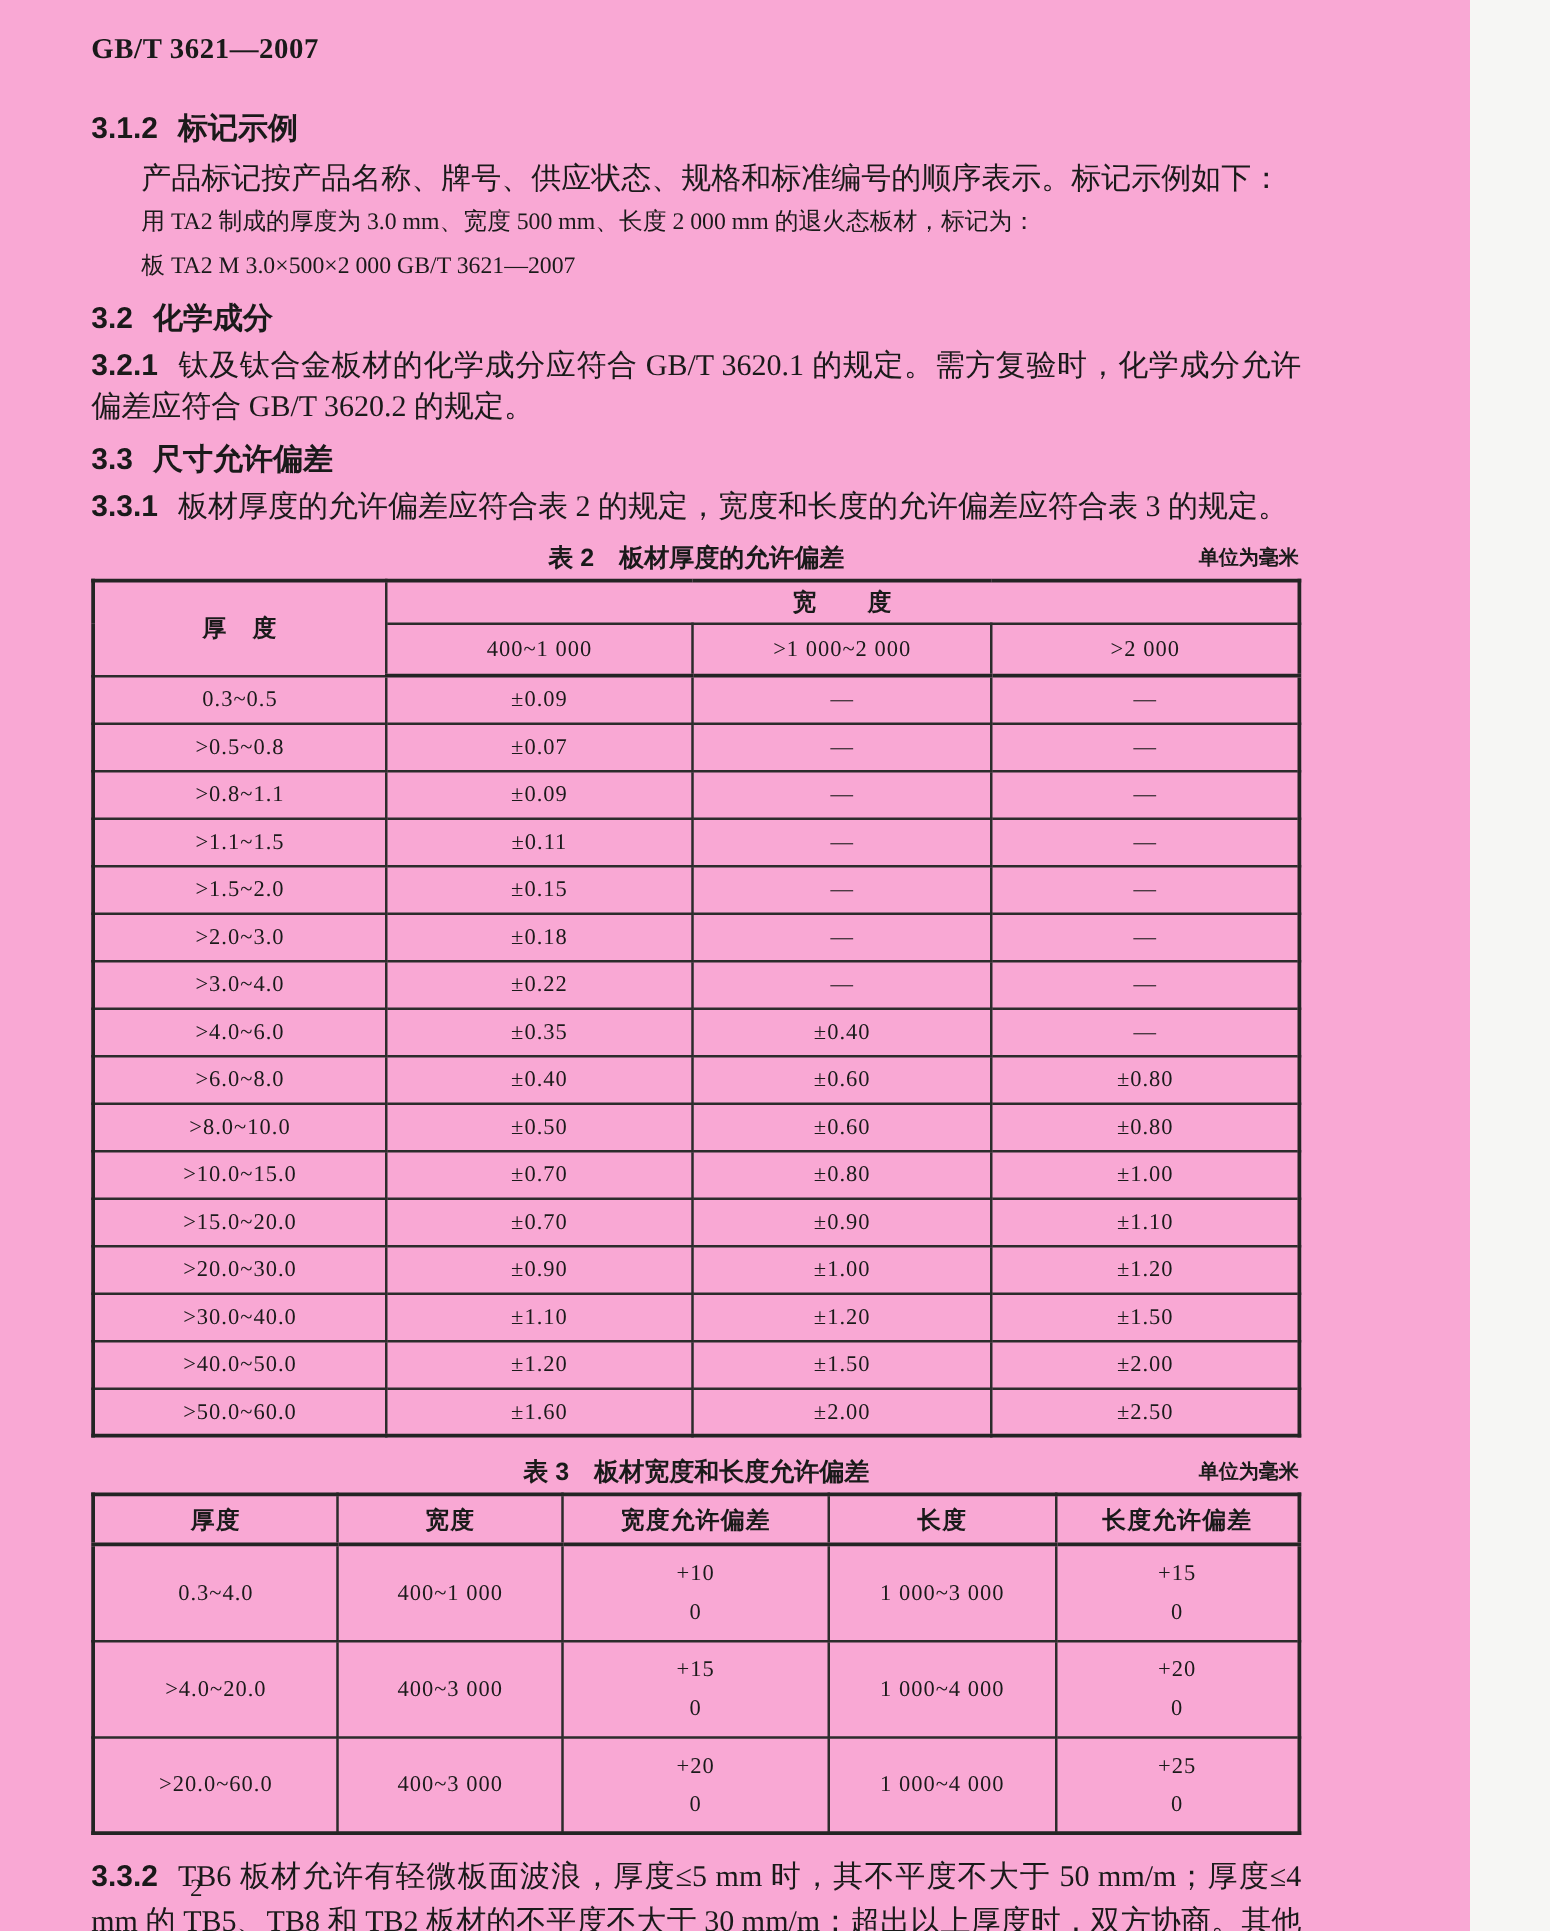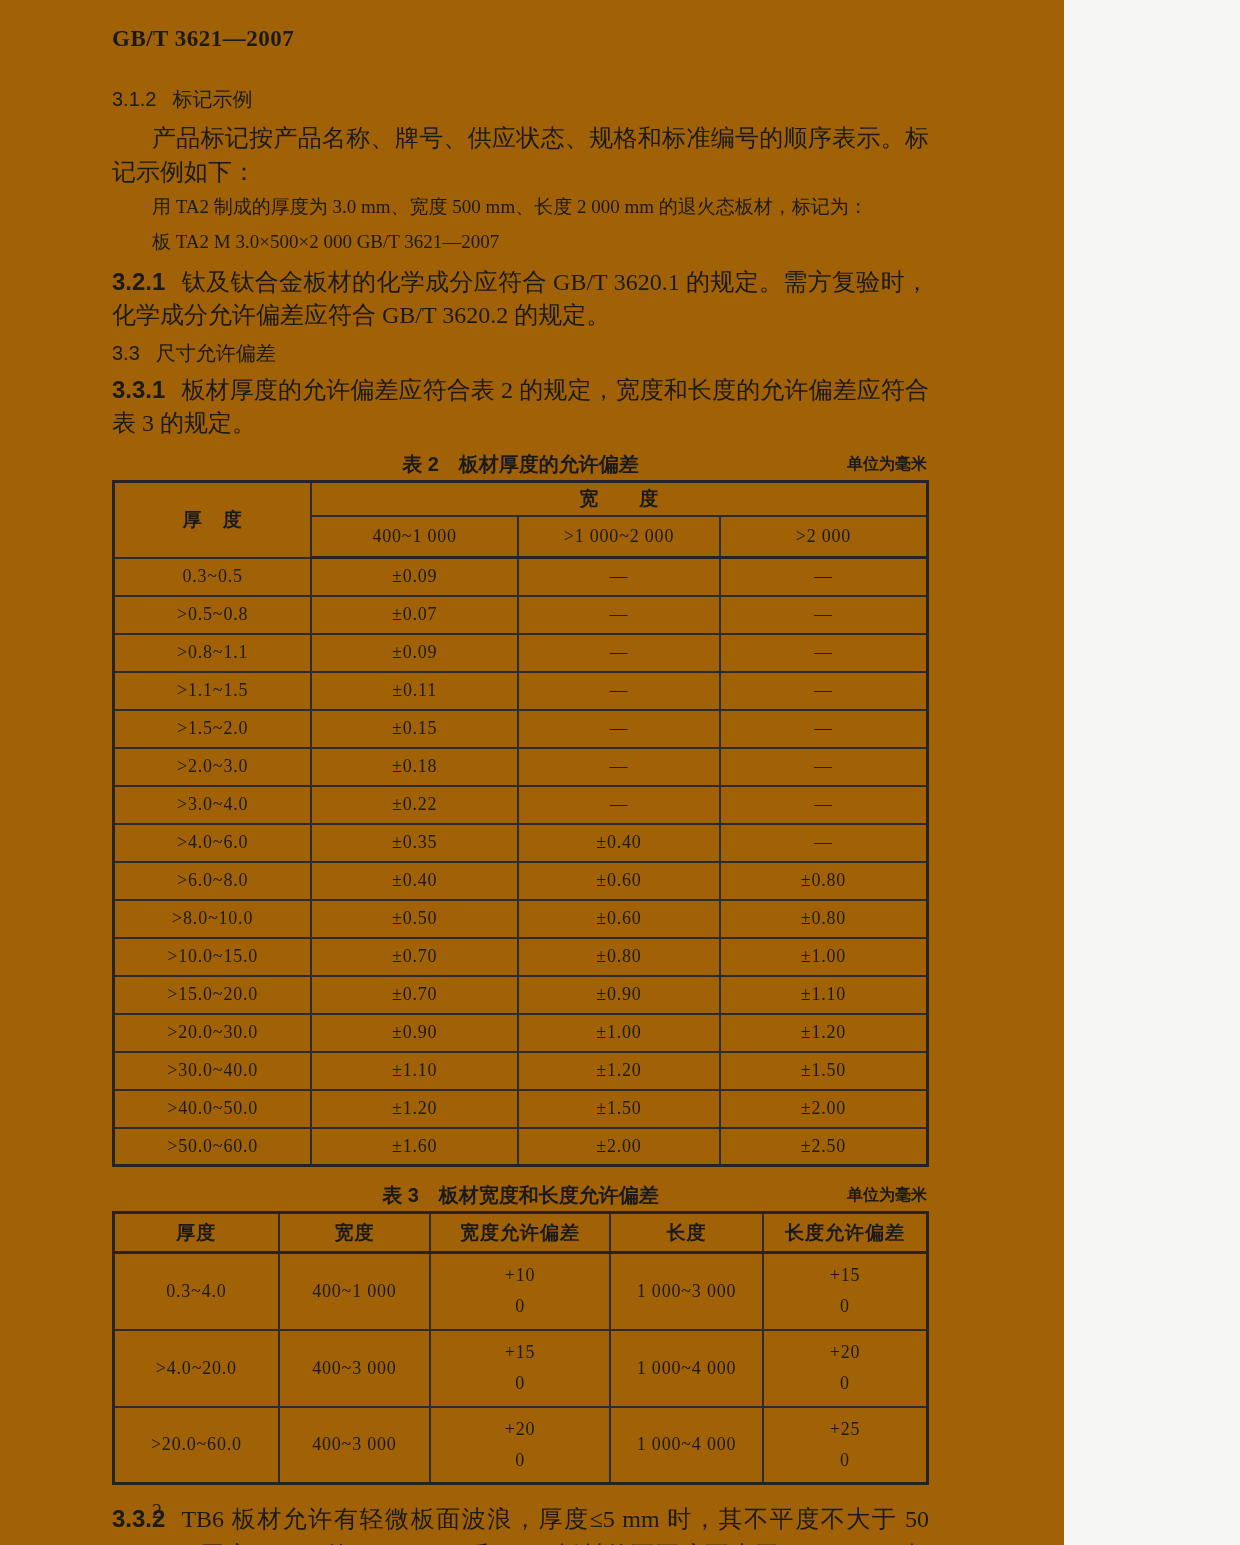--- a/index.html
+++ b/index.html
@@ -4,34 +4,34 @@
 <style>
   * { box-sizing: border-box; margin: 0; padding: 0; }
   html, body { background: #f6f6f4; }
   body {
     width: 1240px; height: 1545px;
     font-family: "Liberation Serif", "DejaVu Serif", serif;
     color: #1a1a1a;
   }
   .page {
     position: relative;
-    width: 1064px; height: 1545px;
-    background: #a16207;
-    padding: 26px 135px 0 112px;
+    width: 1176px; height: 1545px;
+    background: #f9a8d4;
+    padding: 26px 135px 0 73px;
     overflow: hidden;
   }
   .doc-code {
     font-weight: 700;
     font-size: 23px;
     letter-spacing: 0.5px;
   }
   .clause-heading {
     font-family: "Liberation Sans", "DejaVu Sans", sans-serif;
-    font-weight: 400;
-    font-size: 20px;
+    font-weight: 700;
+    font-size: 24px;
   }
   .h312 { margin-top: 34px; }
   .h32  { margin-top: 8px; }
   .h33  { margin-top: 8px; }
   .cnum { display: inline-block; margin-right: 16px; }
   .cnum-inline {
     font-family: "Liberation Sans", "DejaVu Sans", sans-serif;
     font-weight: 700;
     margin-right: 16px;
   }
@@ -106,20 +106,23 @@
   <div class="doc-code">GB/T 3621—2007</div>
 
   <div class="clause-heading h312">
     <span class="cnum">3.1.2</span><span>标记示例</span>
   </div>
 
   <p class="para p-intro">产品标记按产品名称、牌号、供应状态、规格和标准编号的顺序表示。标记示例如下：</p>
   <p class="para p-example">用 TA2 制成的厚度为 3.0 mm、宽度 500 mm、长度 2 000 mm 的退火态板材，标记为：</p>
   <p class="para p-example">板 TA2 M 3.0×500×2 000 GB/T 3621—2007</p>
 
+  <div class="clause-heading h32">
+    <span class="cnum">3.2</span><span>化学成分</span>
+  </div>
 
   <p class="para p-clause"><span class="cnum-inline">3.2.1</span><span>钛及钛合金板材的化学成分应符合 GB/T 3620.1 的规定。需方复验时，化学成分允许偏差应符合 GB/T 3620.2 的规定。</span></p>
 
 
   <div class="clause-heading h33">
     <span class="cnum">3.3</span><span>尺寸允许偏差</span>
   </div>
 
   <p class="para p-single"><span class="cnum-inline">3.3.1</span><span>板材厚度的允许偏差应符合表 2 的规定，宽度和长度的允许偏差应符合表 3 的规定。</span></p>
 

